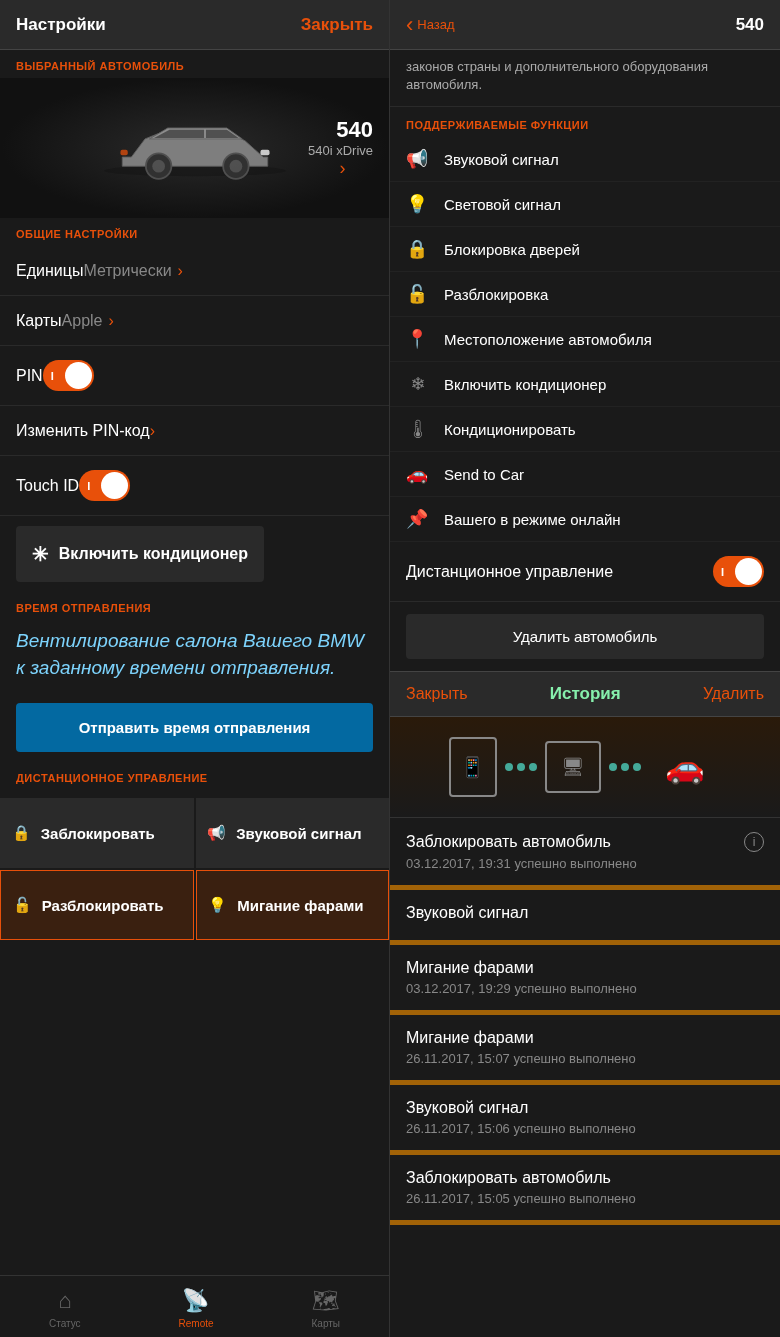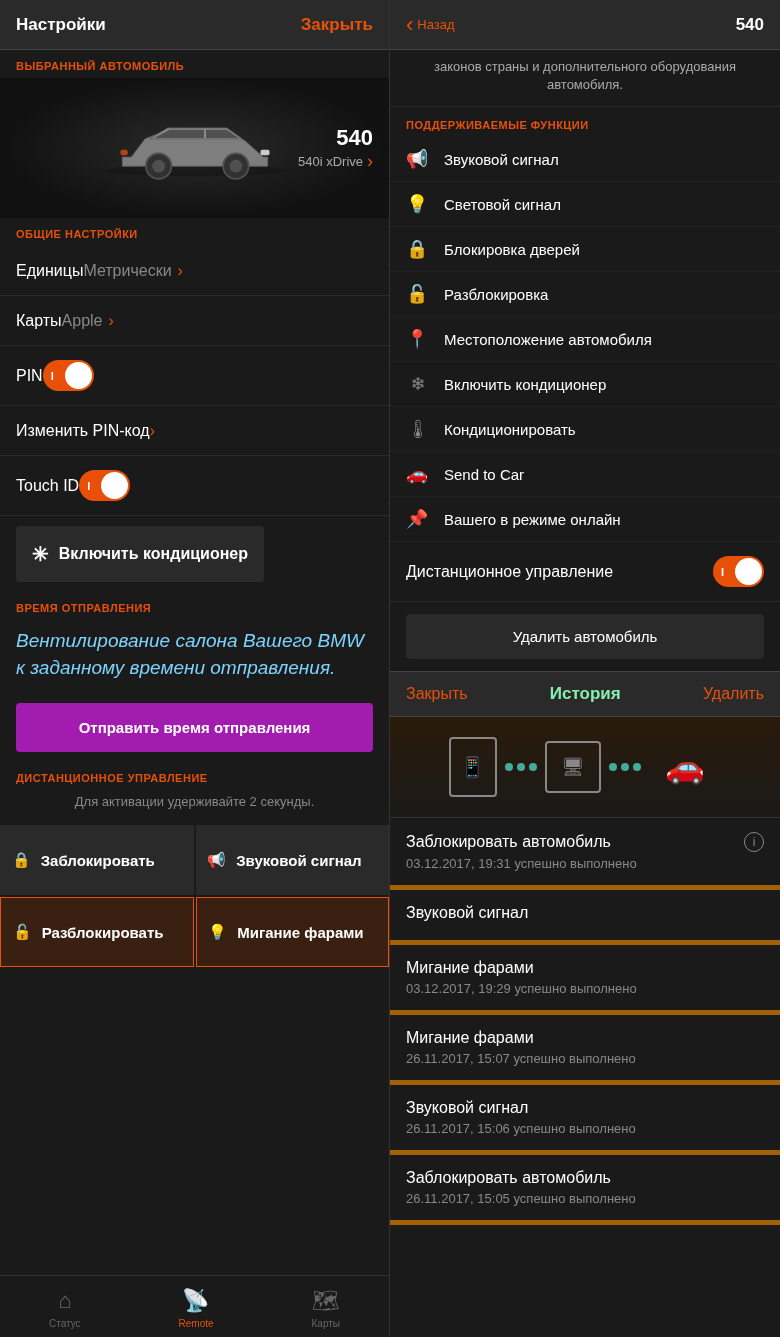--- a/index.html
+++ b/index.html
@@ -227,21 +227,21 @@
       gap: 10px;
     }
 
     .snowflake-icon {
       font-size: 20px;
       color: #fff;
     }
 
     
     .send-time-button {
-      background: #a21caf;
+      background: #0369a1;
       border: none;
       margin: 10px 16px;
       padding: 16px;
       border-radius: 4px;
       color: #fff;
       font-size: 15px;
       font-weight: 600;
       cursor: pointer;
       width: calc(100% - 32px);
       text-align: center;
@@ -317,21 +317,20 @@
       flex: 1;
       overflow-y: auto;
     }
 
     .right-description {
       color: #aaa;
       font-size: 13px;
       padding: 8px 16px 12px;
       line-height: 1.4;
       border-bottom: 1px solid #2a2a2a;
-      text-align: center;
     }
 
     .supported-section-label {
       color: #e8500a;
       font-size: 11px;
       font-weight: 700;
       letter-spacing: 0.5px;
       padding: 12px 16px 6px;
     }
 
@@ -564,21 +563,21 @@
           <circle cx="155" cy="60" r="14" fill="#333" stroke="#555" stroke-width="2"></circle>
           <circle cx="155" cy="60" r="7" fill="#555"></circle>
 
           <rect x="182" y="42" width="10" height="6" rx="2" fill="#ddd"></rect>
 
           <rect x="28" y="42" width="8" height="6" rx="2" fill="#e8500a" opacity="0.8"></rect>
         </svg>
       </div>
       <div class="car-info">
         <div class="car-model">540</div>
-        <div style="display:flex;align-items:center;">
+        <div style="display:flex;align-items:center;flex-direction:column;">
           <span class="car-variant">540i xDrive</span>
           <span class="car-chevron">›</span>
         </div>
       </div>
     </div>
 
     
     <div class="section-label">ОБЩИЕ НАСТРОЙКИ</div>
 
     <div class="list-item">
@@ -624,21 +623,20 @@
       <span>Включить кондиционер</span>
     </button>
 
     
     <div class="section-label">ВРЕМЯ ОТПРАВЛЕНИЯ</div>
     <div class="departure-desc">Вентилирование салона Вашего BMW к заданному времени отправления.</div>
     <button class="send-time-button">Отправить время отправления</button>
 
     
     <div class="remote-section-label">ДИСТАНЦИОННОЕ УПРАВЛЕНИЕ</div>
-    <div class="remote-desc">Для активации удерживайте 2 секунды.</div>
 
     <div class="remote-grid">
       <button class="remote-btn">
         <span>🔒</span>
         <span>Заблокировать</span>
       </button>
       <button class="remote-btn">
         <span>📢</span>
         <span>Звуковой сигнал</span>
       </button>

